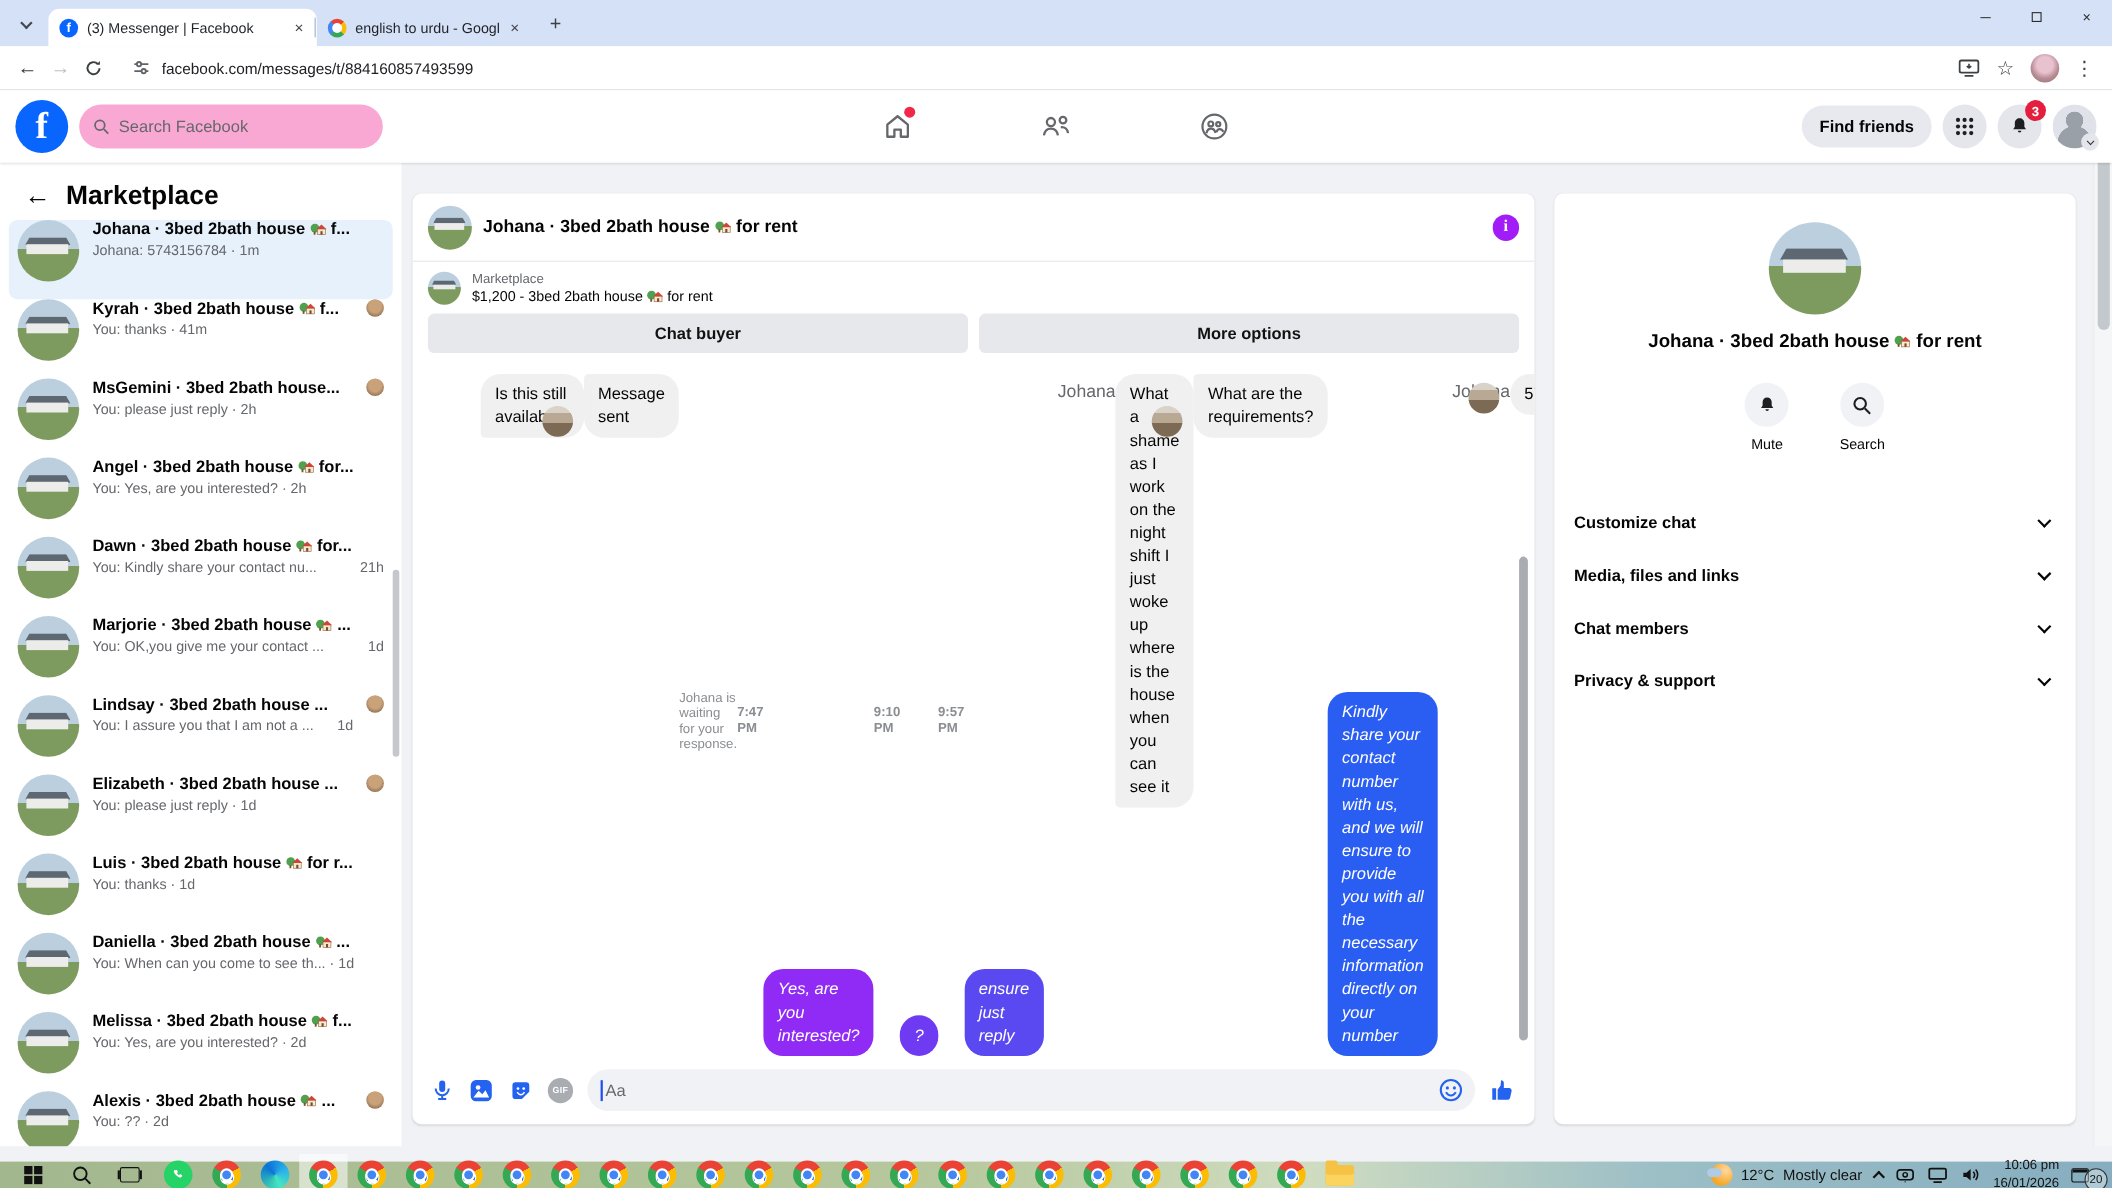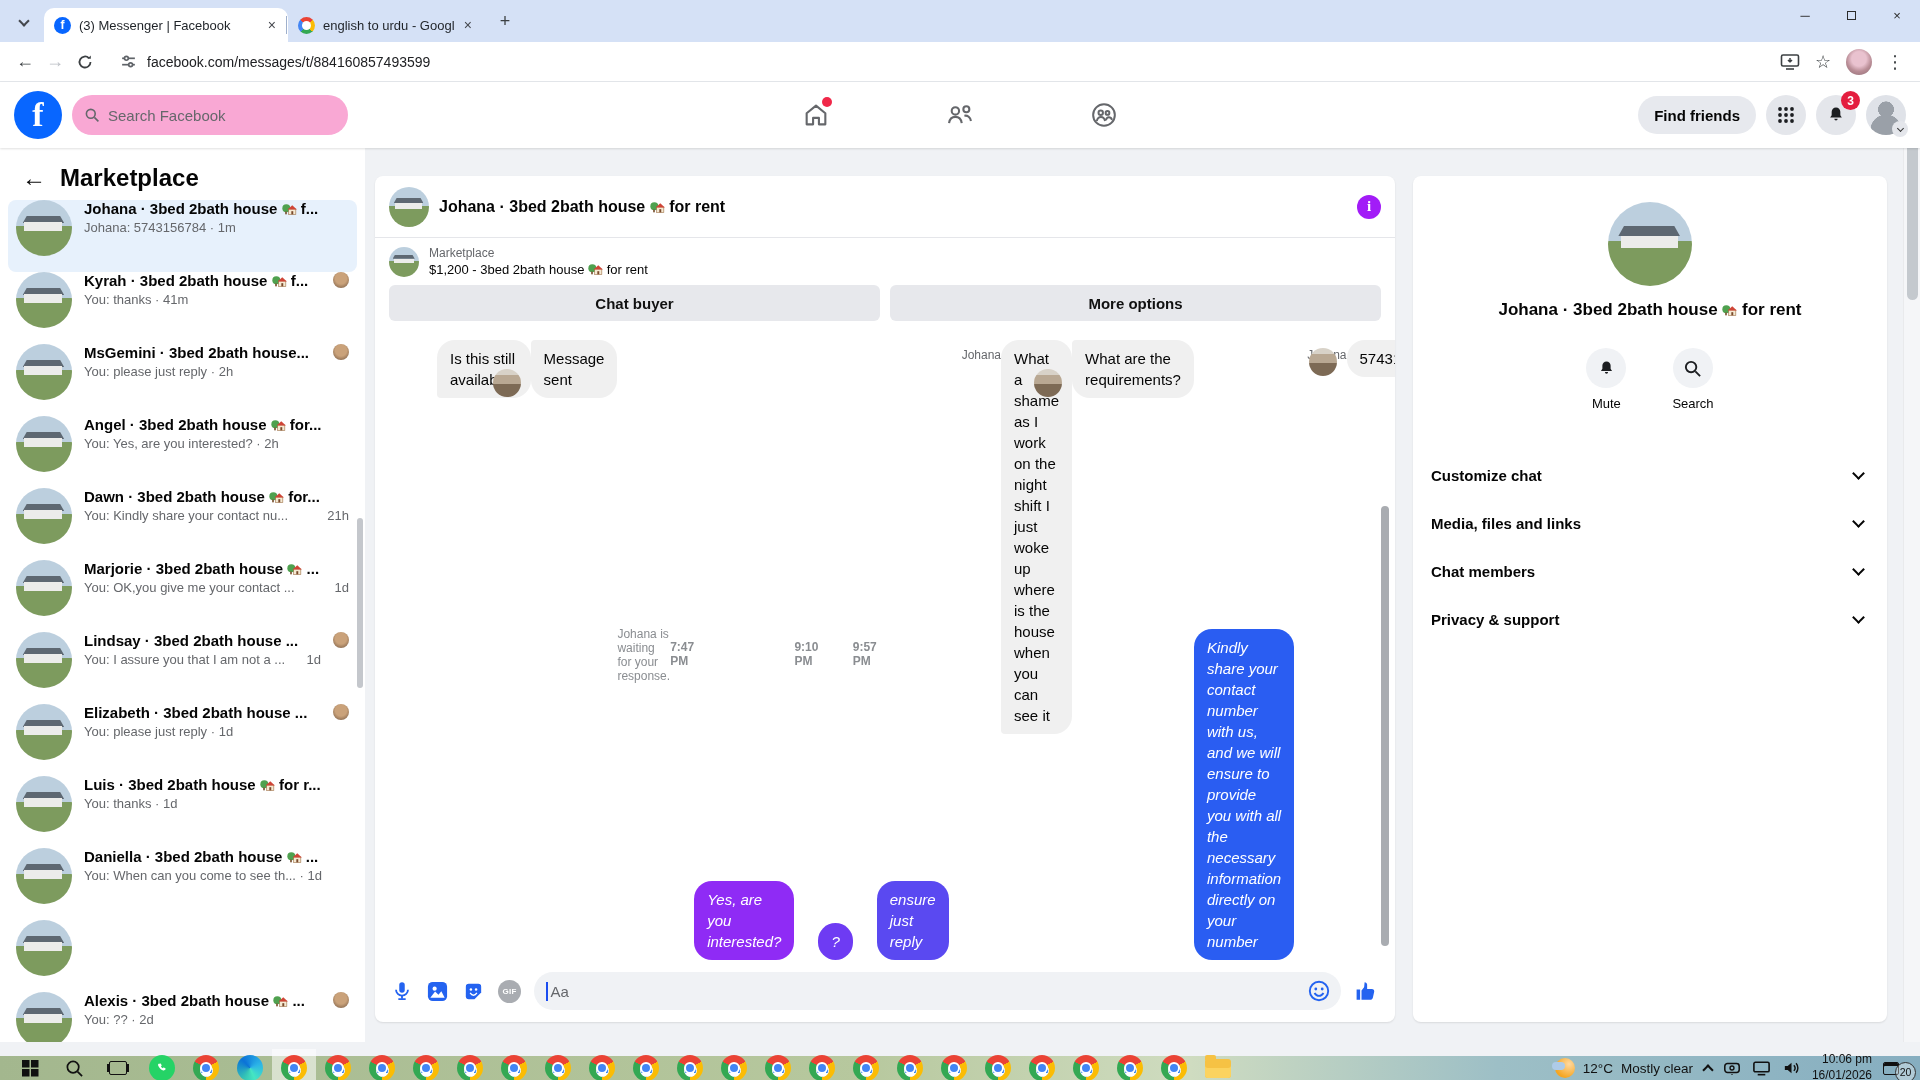--- a/index.html
+++ b/index.html
@@ -85,21 +85,21 @@
   .msg-row{display:flex;margin-top:6px;position:relative;max-width:100%;}
   .msg-row.in{align-self:flex-start;}
   .msg-row.out{align-self:flex-end;font-style:italic;}
   .bubble{max-width:580px;padding:8px 13px;border-radius:18px;font-size:15px;line-height:1.4;}
   .bubble.in{background:#f0f0f0;color:#050505;}
   .bubble.out{color:#fff;}
   .msg-avatar{position:absolute;left:-38px;bottom:1px;width:28px;height:28px;border-radius:50%;
     background:linear-gradient(180deg,#d8d2c8 0 22%,#b9a893 22% 55%,#7d6a55 55%);}
   .msg-time{align-self:center;font-size:12px;color:#8a8d91;font-weight:bold;margin:20px 0 6px;}
   .msg-status{align-self:center;font-size:12px;color:#8a8d91;margin-top:16px;}
-  .msg-label{font-size:12px;color:#65676b;margin:14px 0 0 13px;}
+  .msg-label{font-size:16px;color:#65676b;margin:14px 0 0 13px;}
   .chat-scroll{position:absolute;right:6px;top:330px;width:8px;height:440px;border-radius:4px;background:#a9acb1;}
   .composer{position:absolute;left:0;right:0;bottom:0;height:62px;display:flex;align-items:center;gap:13px;padding:0 16px;}
   .comp-input{flex:1;height:38px;border-radius:19px;background:#f0f2f5;display:flex;align-items:center;padding:0 42px 0 12px;position:relative;font-size:15px;color:#65676b;}
   .caret{width:1.5px;height:19px;background:#1b4df0;margin-right:3px;}
   .comp-emoji{position:absolute;right:10px;top:7px;}
   .gif-ic{width:23px;height:23px;border-radius:50%;background:#a9acb1;color:#fff;font-size:8px;font-weight:bold;display:flex;align-items:center;justify-content:center;letter-spacing:.3px;}
 
   .details-card{position:absolute;left:1413px;top:94px;width:474px;height:846px;background:#fff;border-radius:8px;box-shadow:0 1px 2px rgba(0,0,0,.1);}
   .dp-avatar{width:84px;height:84px;margin:26px auto 14px;}
   .dp-title{text-align:center;font-size:17px;font-weight:bold;padding:0 30px;}
@@ -421,20 +421,32 @@
                     <path d="M6.8 8.6 12.3 3.4 17.8 8.6 Z" fill="#cf4537"></path>
                     <rect x="11.2" y="10.6" width="2.3" height="3.8" fill="#7a4a2c"></rect>
                   </svg></span> ...</span>
               <span class="conv-snippet">
                 <span class="snip">You: When can you come to see th... · 1d</span>
               </span>
             </span>
           </div>
           <div class="conv-item">
             <span class="house-avatar conv-avatar"></span>
+            <span class="conv-text">
+              <span class="conv-title emojify">Melissa · 3bed 2bath house <span class="house-emoji"><svg viewBox="0 0 18 16" width="15" height="14">
+                    <circle cx="5.2" cy="7.2" r="4.8" fill="#4fa14f"></circle>
+                    <rect x="3.8" y="11" width="2" height="3.4" fill="#7a5230"></rect>
+                    <rect x="8" y="8" width="8.6" height="6.4" fill="#f5e9d2" stroke="#9a6b3f" stroke-width="0.7"></rect>
+                    <path d="M6.8 8.6 12.3 3.4 17.8 8.6 Z" fill="#cf4537"></path>
+                    <rect x="11.2" y="10.6" width="2.3" height="3.8" fill="#7a4a2c"></rect>
+                  </svg></span> f...</span>
+              <span class="conv-snippet">
+                <span class="snip">You: Yes, are you interested? · 2d</span>
+              </span>
+            </span>
           </div>
           <div class="conv-item">
             <span class="house-avatar conv-avatar"></span>
             <span class="conv-text">
               <span class="conv-title emojify">Alexis · 3bed 2bath house <span class="house-emoji"><svg viewBox="0 0 18 16" width="15" height="14">
                     <circle cx="5.2" cy="7.2" r="4.8" fill="#4fa14f"></circle>
                     <rect x="3.8" y="11" width="2" height="3.4" fill="#7a5230"></rect>
                     <rect x="8" y="8" width="8.6" height="6.4" fill="#f5e9d2" stroke="#9a6b3f" stroke-width="0.7"></rect>
                     <path d="M6.8 8.6 12.3 3.4 17.8 8.6 Z" fill="#cf4537"></path>
                     <rect x="11.2" y="10.6" width="2.3" height="3.8" fill="#7a4a2c"></rect>

